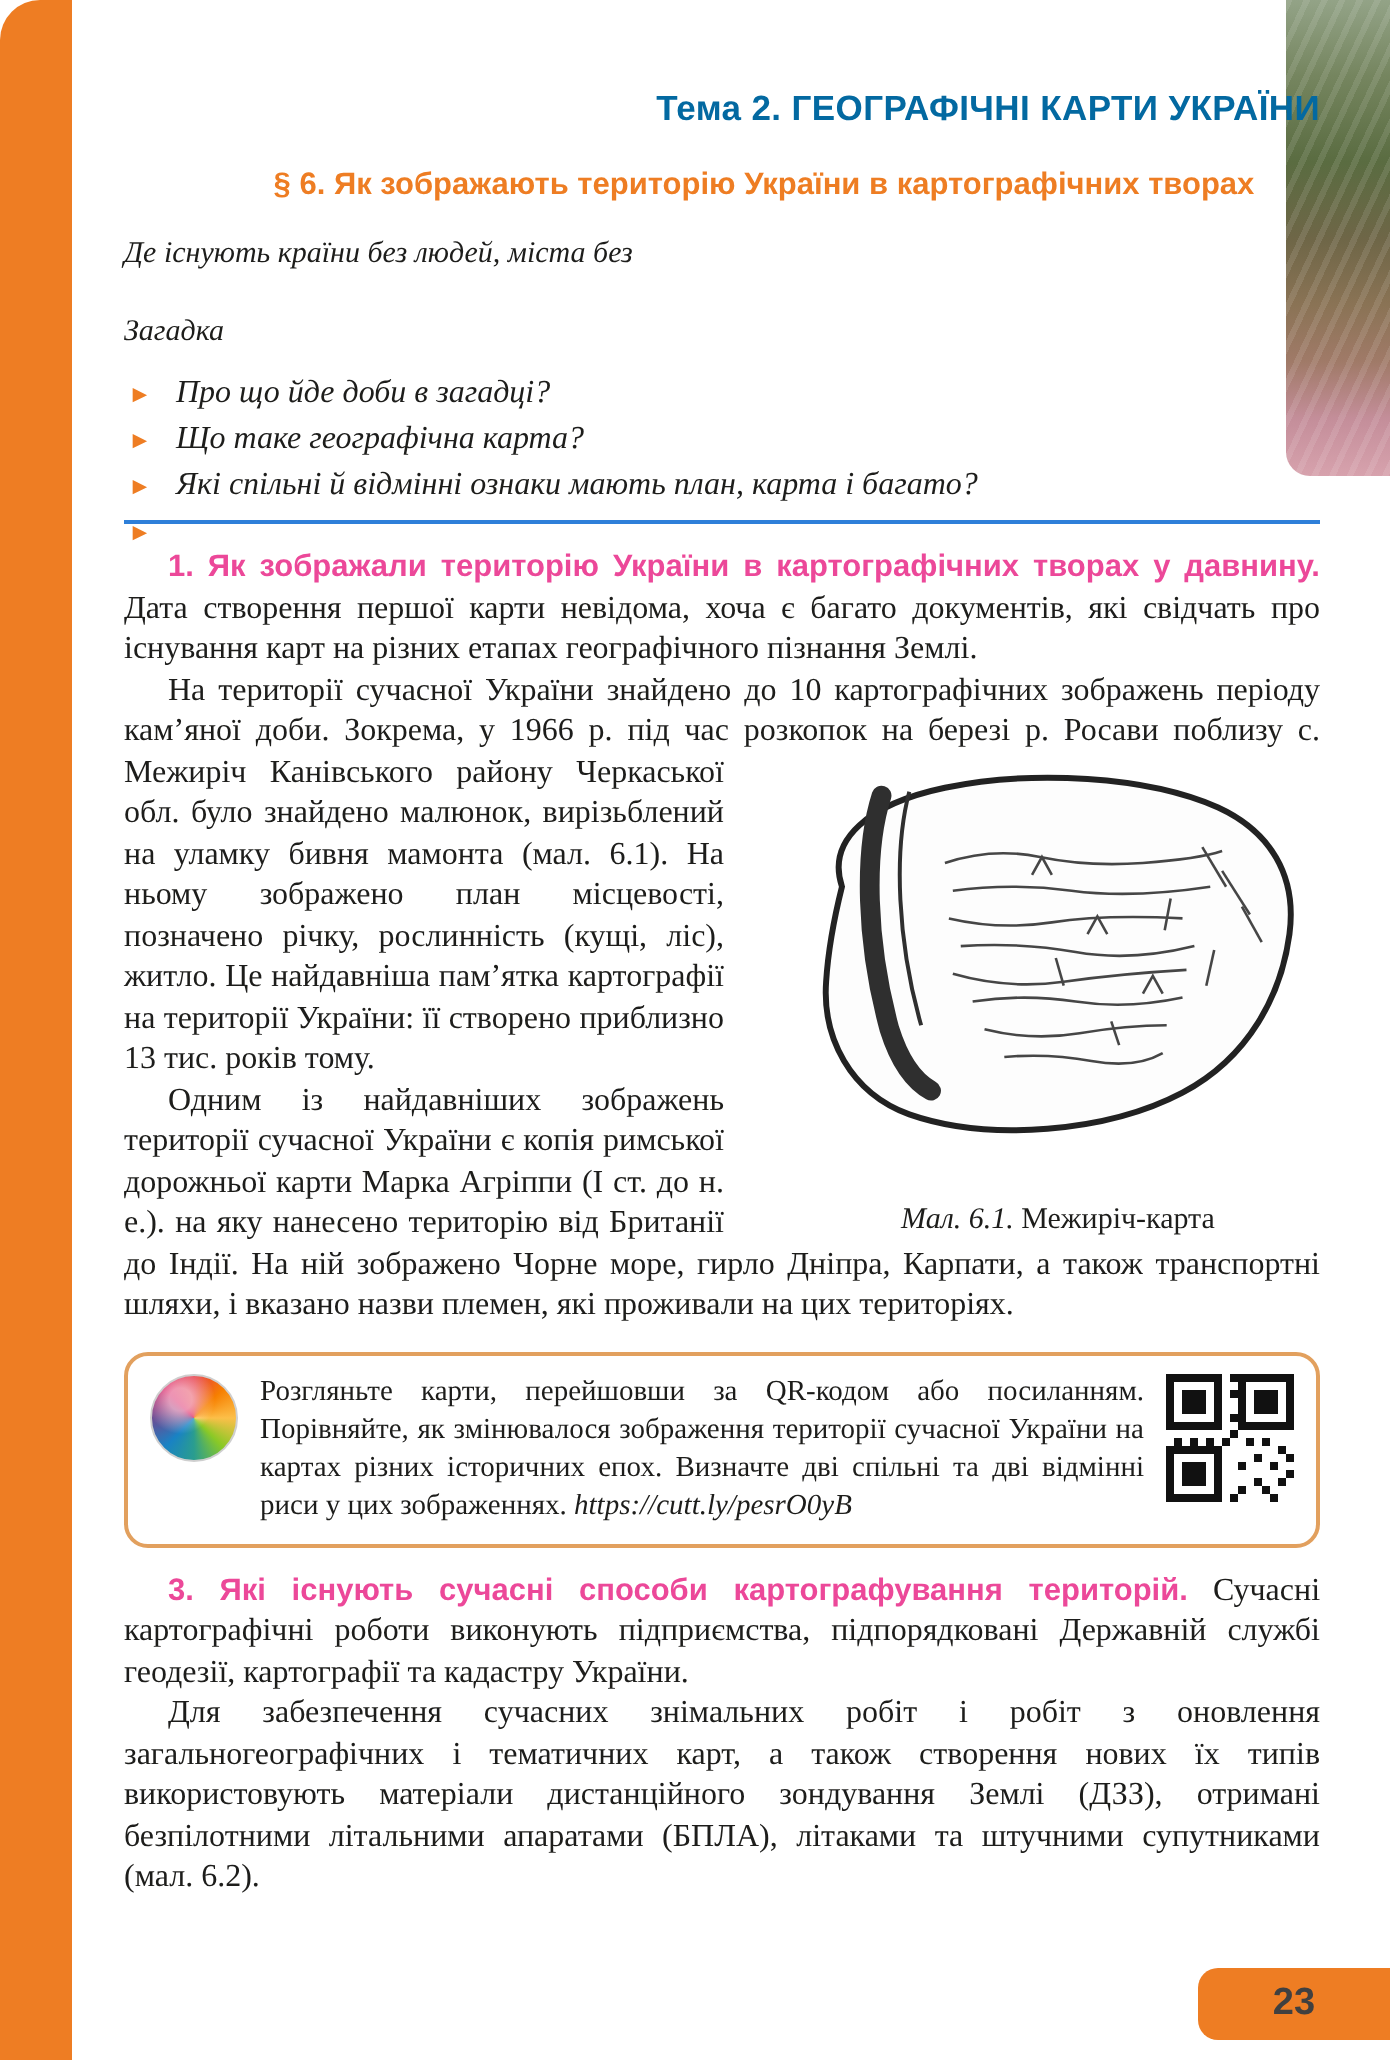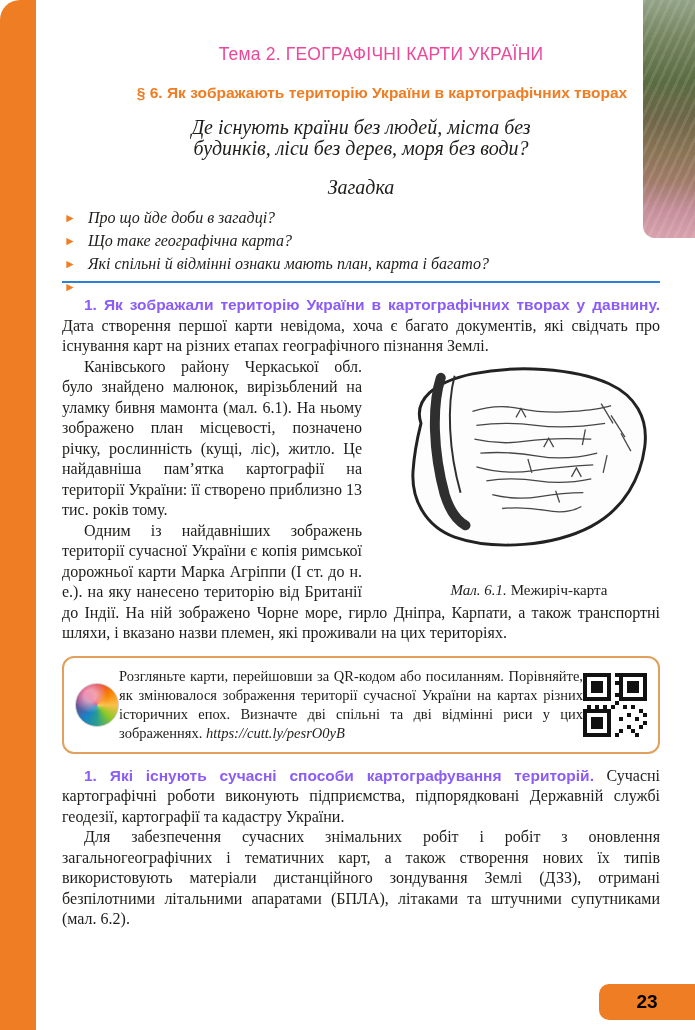--- a/index.html
+++ b/index.html
@@ -18,83 +18,82 @@
     border-radius: 0 0 0 12px;
     background:
       repeating-linear-gradient(115deg, rgba(255,255,255,.10) 0 3px, rgba(0,0,0,0) 3px 8px),
       linear-gradient(180deg, #93a387 0%, #75855f 16%, #5a6c41 34%, #6e6647 50%, #8a7355 64%, #a07a68 76%, #c48e9a 88%, #d7a2ad 100%);
   }
   .content {
     position: absolute; left: 62px; top: 44px; width: 598px;
     font-size: 16px; line-height: 20.5px; text-align: justify;
   }
   .theme-title {
-    font-family: "Liberation Sans", sans-serif; font-weight: normal;
-    font-size: 17.5px; color: #ec4899; margin: 0 0 18px 40px;
-    text-align: center; letter-spacing: .2px;
+    font-family: "Liberation Sans", sans-serif; font-weight: bold;
+    font-size: 17.5px; color: #0369a1; margin: 0 0 18px 40px;
+    text-align: right; letter-spacing: .2px;
   }
   .paragraph-title {
     font-family: "Liberation Sans", sans-serif; font-weight: bold;
     font-size: 15.5px; color: #ee7d23; margin: 0 0 14px 42px; text-align: center;
   }
-  .epigraph { text-align: center; font-style: italic; font-size: 20px; line-height: 21px; margin: 0 0 10px 0; }
+  .epigraph { text-align: left; font-style: italic; font-size: 15px; line-height: 21px; margin: 0 0 10px 0; }
   .epigraph-attr { margin-top: 18px; }
   .questions { list-style: none; margin: 0 0 8px 0; padding: 0; font-style: italic; font-size: 16px; line-height: 19px; text-align: left; }
   .questions li { position: relative; padding-left: 26px; margin: 0 0 4px 0; }
   .questions .bullet { position: absolute; left: 2px; top: 1px; color: #ee7d23; font-size: 12px; font-style: normal; }
   .divider { height: 2px; background: #2e7fd9; margin: 8px 0 12px 0; }
   p { margin: 0; }
   .indent { text-indent: 22px; }
   .lead {
     font-family: "Liberation Sans", sans-serif; font-weight: bold;
-    color: #8b5cf6; font-size: 15.5px;
+    color: #ec4899; font-size: 15.5px;
   }
   .figure { float: right; width: 284px; margin: 3px 0 4px 14px; text-align: center; }
   .figure svg.tusk { display: block; width: 284px; height: 198px; background: #fff; }
   .figcaption { display: block; margin-top: 23px; font-size: 15px; line-height: 18px; text-align: center; }
   .fig-label { font-style: italic; }
   .taskbox {
-    clear: both; display: flex; align-items: center; 
+    clear: both; display: flex; align-items: flex-start; gap: 11px;
     border: 2px solid #e2a05e; border-radius: 12px;
     padding: 9px 11px; margin: 12px 0 12px 0;
     font-size: 14.5px; line-height: 19px; text-align: justify;
   }
   .globe-icon {
     flex: none; width: 44px; height: 44px; border-radius: 50%;
     background:
       radial-gradient(circle at 34% 28%, rgba(255,255,255,.55) 0 14%, rgba(255,255,255,0) 42%),
       conic-gradient(#e63946, #f77f00, #fcbf49, #8ac926, #2a9d8f, #1982c4, #6a4c93, #d81159, #e63946);
     border: 1px solid #cfcfcf;
   }
   .task-text { flex: 1 1 auto; }
   .task-link { font-style: italic; color: #1d1d1b; text-decoration: none; }
   .qr { flex: none; width: 64px; height: 64px; }
   .page-badge {
     position: absolute; right: 0; bottom: 10px; width: 96px; height: 36px;
     background: #ee7d23; border-radius: 10px 0 0 10px;
-    color: #000000; font-family: "Liberation Sans", sans-serif;
+    color: #404040; font-family: "Liberation Sans", sans-serif;
     font-weight: bold; font-size: 19px;
     display: flex; align-items: center; justify-content: center;
   }
 </style>
 </head>
 <body>
 
 <div class="page">
   <div class="left-strip"></div>
   <div class="cover-photo"></div>
 
   <div class="content">
 
     <h1 class="theme-title">Тема 2. ГЕОГРАФІЧНІ КАРТИ УКРАЇНИ</h1>
     <h2 class="paragraph-title">§ 6. Як зображають територію України в картографічних творах</h2>
 
     <div class="epigraph">
       <div>Де існують країни без людей, міста без</div>
-      <div>будинків, ліси без дерев, моря без води?</div>
       <div class="epigraph-attr">Загадка</div>
     </div>
 
     <ul class="questions">
       <li>
         <span class="bullet">►</span>
         <span>Про що йде доби в загадці?</span>
       </li>
       <li>
         <span class="bullet">►</span>
@@ -110,20 +109,21 @@
     </ul>
 
     <div class="divider"></div>
 
     <p class="indent">
       <b class="lead">1. Як зображали територію України в картографічних творах у давнину.</b>
       <span>Дата створення першої карти невідома, хоча є багато документів, які свідчать про існування карт на різних етапах географічного пізнання Землі.</span>
     </p>
 
     <p class="indent">
+      <span>На території сучасної України знайдено до 10 картографічних зображень періоду кам’яної доби. Зокрема, у 1966 р. під час розкопок на березі р. Росави поблизу с. Межиріч</span>
       <span class="figure">
         <svg class="tusk" viewBox="0 0 284 200" xmlns="http://www.w3.org/2000/svg">
           <path d="M44,64 C36,40 58,22 96,14 C140,5 198,8 234,24 C260,36 274,58 270,88
                    C266,118 250,150 216,168 C178,188 118,193 78,179 C48,168 34,140 36,112
                    C37,96 40,80 44,64 Z" fill="#fdfdfd" stroke="#222" stroke-width="3"></path>
           <path d="M64,18 C55,46 56,92 68,136 C73,152 80,162 89,167" stroke="#2f2f2f" stroke-width="10" fill="none" stroke-linecap="round"></path>
           <path d="M78,16 C70,46 72,92 84,134" stroke="#2f2f2f" stroke-width="2" fill="none"></path>
           <g stroke="#333" stroke-width="1.3" fill="none" opacity="0.9">
             <path d="M96,52 q24,-8 48,-3 t52,3 t40,-6"></path>
             <path d="M100,66 q30,-4 60,0 t70,-2"></path>
@@ -197,21 +197,21 @@
           <rect x="52" y="60" width="4" height="4"></rect>
           <rect x="32" y="60" width="4" height="4"></rect>
           <rect x="60" y="40" width="4" height="4"></rect>
           <rect x="60" y="48" width="4" height="4"></rect>
           <rect x="48" y="56" width="4" height="4"></rect>
         </g>
       </svg>
     </div>
 
     <p class="indent">
-      <b class="lead">1. Які існують сучасні способи картографування територій.</b>
+      <b class="lead">3. Які існують сучасні способи картографування територій.</b>
       <span>Сучасні картографічні роботи виконують підприємства, підпорядковані Державній службі геодезії, картографії та кадастру України.</span>
     </p>
 
     <p class="indent">Для забезпечення сучасних знімальних робіт і робіт з оновлення загальногеографічних і тематичних карт, а також створення нових їх типів використовують матеріали дистанційного зондування Землі (ДЗЗ), отримані безпілотними літальними апаратами (БПЛА), літаками та штучними супутниками (мал. 6.2).</p>
 
   </div>
 
   <div class="page-badge">
     <span>23</span>
   </div>

